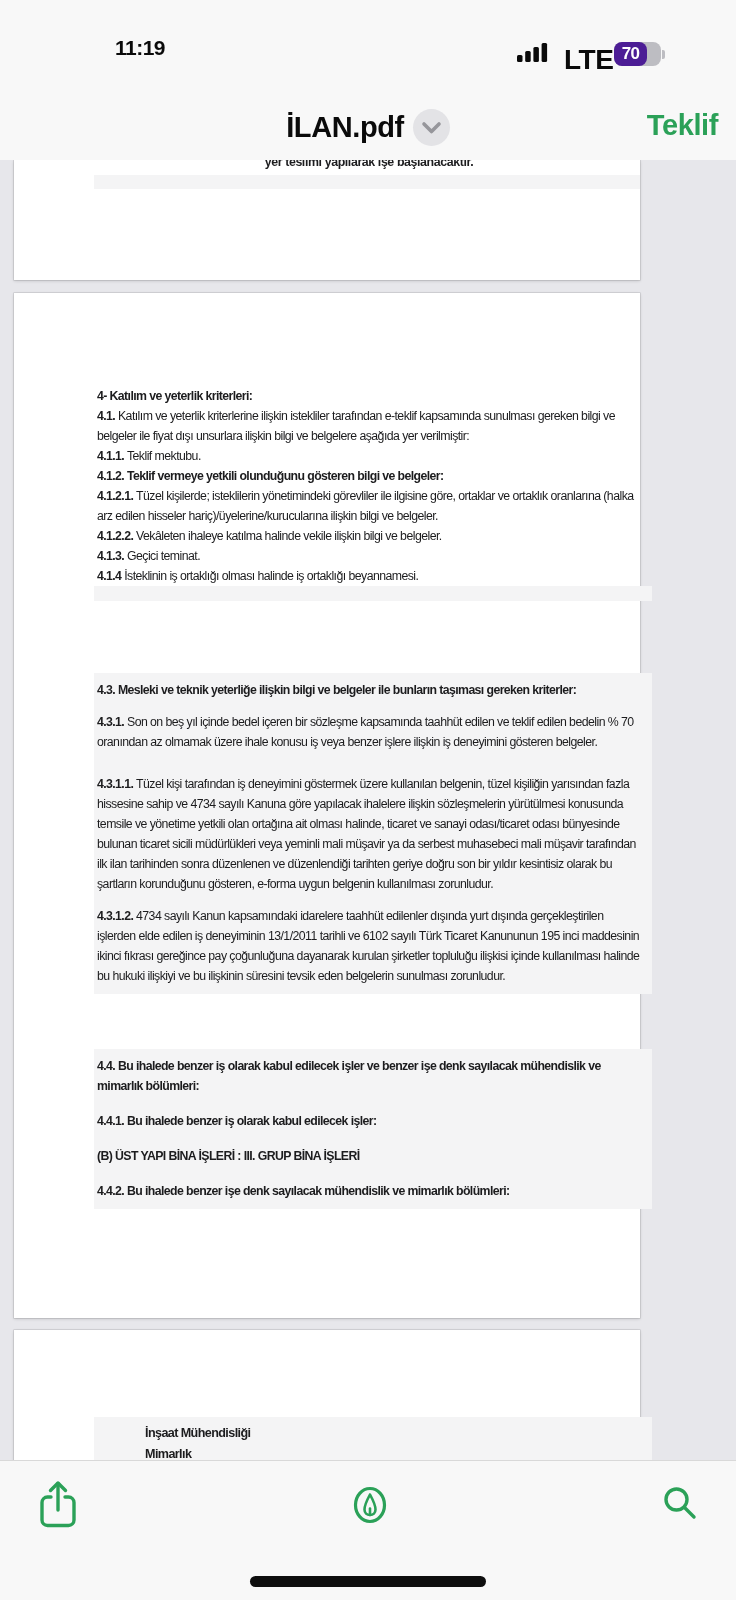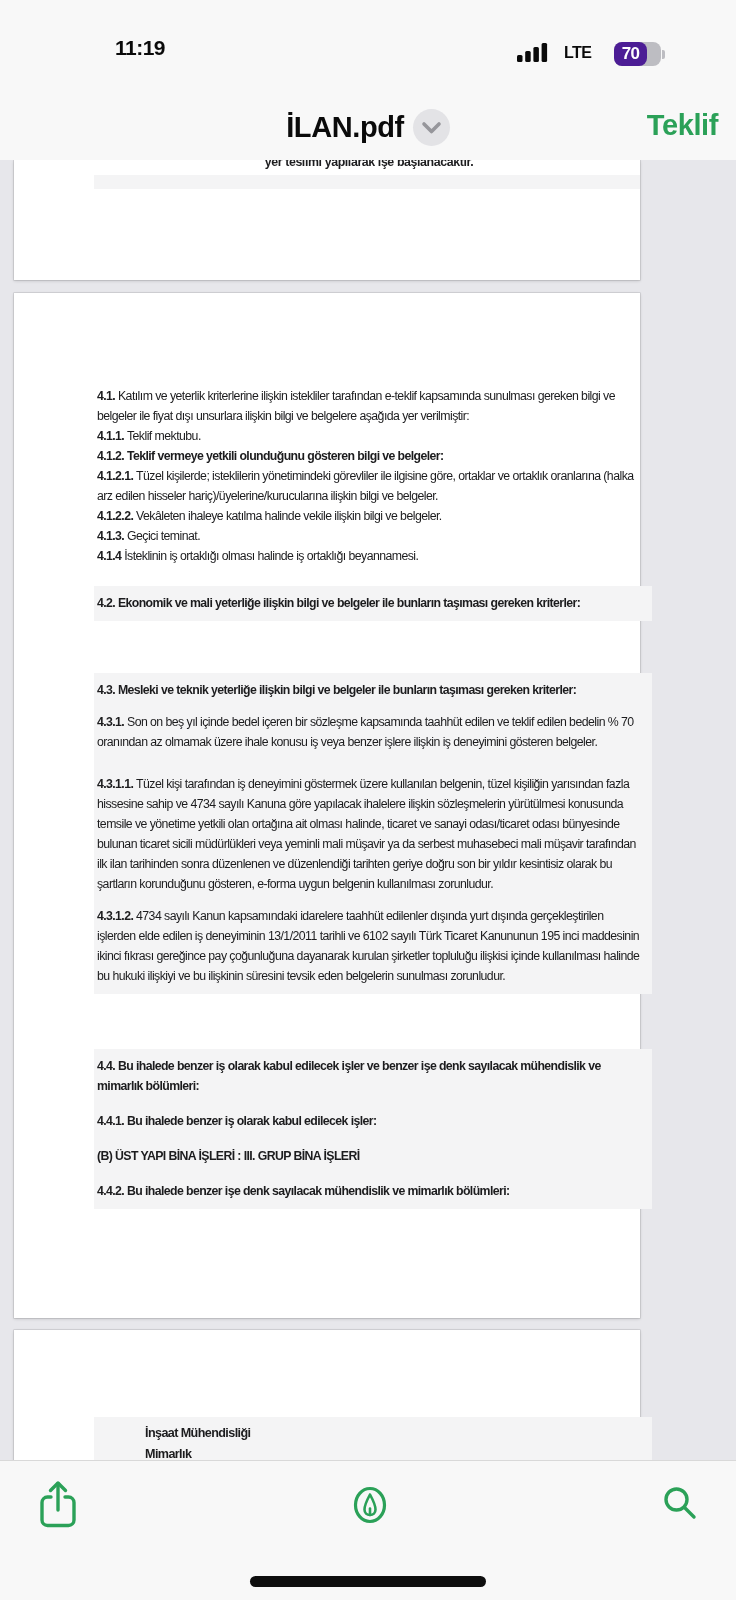--- a/index.html
+++ b/index.html
@@ -55,21 +55,21 @@
   #chrome-top {
     position:absolute; top:0; left:0; width:736px; height:160px;
     background:#f8f8f8; z-index:10;
   }
   #time {
     position:absolute; left:98px; top:36px; width:84px; text-align:center;
     font-weight:bold; font-size:21px; color:#0a0a0a; letter-spacing:-0.5px;
   }
   #signal { position:absolute; left:517px; top:42px; }
   #lte {
-    position:absolute; left:564px; top:44px; font-size:16px;
+    position:absolute; left:564px; top:44px; font-size:28px;
     font-weight:bold; color:#0a0a0a; letter-spacing:-0.5px;
   }
   #battery { position:absolute; left:614px; top:42px; width:47px; height:24px; }
   .batt-body { position:absolute; left:0; top:0; width:47px; height:24px; background:#bdbdc2; border-radius:8px; }
   .batt-fill {
     position:absolute; left:0; top:0; bottom:0; width:33px; background:#4c1d95;
     border-radius:8px; color:#fff; font-weight:bold; font-size:17px;
     display:flex; align-items:center; justify-content:center; letter-spacing:-0.8px;
   }
   .batt-cap { position:absolute; right:-4px; top:7.5px; width:3px; height:9px; background:#bdbdc2; border-radius:0 2px 2px 0; }
@@ -107,30 +107,30 @@
 
 <div id="viewer">
 
   <div class="page" id="page1">
     <p id="p1-line">yer teslimi yapılarak işe başlanacaktır.</p>
     <div id="p1-strip"></div>
   </div>
 
   <div class="page" id="page2">
     <div id="sec-intro">
+        <p class="para bold">4- Katılım ve yeterlik kriterleri:</p>
         <p class="para"><b>4.1. </b>Katılım ve yeterlik kriterlerine ilişkin istekliler tarafından e-teklif kapsamında sunulması gereken bilgi ve belgeler ile fiyat dışı unsurlara ilişkin bilgi ve belgelere aşağıda yer verilmiştir:</p>
         <p class="para"><b>4.1.1. </b>Teklif mektubu.</p>
         <p class="para bold">4.1.2. Teklif vermeye yetkili olunduğunu gösteren bilgi ve belgeler:</p>
         <p class="para"><b>4.1.2.1. </b>Tüzel kişilerde; isteklilerin yönetimindeki görevliler ile ilgisine göre, ortaklar ve ortaklık oranlarına (halka arz edilen hisseler hariç)/üyelerine/kurucularına ilişkin bilgi ve belgeler.</p>
         <p class="para"><b>4.1.2.2. </b>Vekâleten ihaleye katılma halinde vekile ilişkin bilgi ve belgeler.</p>
         <p class="para"><b>4.1.3. </b>Geçici teminat.</p>
         <p class="para"><b>4.1.4 </b>İsteklinin iş ortaklığı olması halinde iş ortaklığı beyannamesi.</p>
       </div>
     <div class="graybox" id="box42">
-        <p class="para bold">4.2. Ekonomik ve mali yeterliğe ilişkin bilgi ve belgeler ile bunların taşıması gereken kriterler:</p>
       </div>
     <div class="graybox" id="box43">
         <p class="para bold">4.3. Mesleki ve teknik yeterliğe ilişkin bilgi ve belgeler ile bunların taşıması gereken kriterler:</p>
         <p class="para"><b>4.3.1. </b>Son on beş yıl içinde bedel içeren bir sözleşme kapsamında taahhüt edilen ve teklif edilen bedelin % 70 oranından az olmamak üzere ihale konusu iş veya benzer işlere ilişkin iş deneyimini gösteren belgeler.</p>
         <p class="para"><b>4.3.1.1. </b>Tüzel kişi tarafından iş deneyimini göstermek üzere kullanılan belgenin, tüzel kişiliğin yarısından fazla hissesine sahip ve 4734 sayılı Kanuna göre yapılacak ihalelere ilişkin sözleşmelerin yürütülmesi konusunda temsile ve yönetime yetkili olan ortağına ait olması halinde, ticaret ve sanayi odası/ticaret odası bünyesinde bulunan ticaret sicili müdürlükleri veya yeminli mali müşavir ya da serbest muhasebeci mali müşavir tarafından ilk ilan tarihinden sonra düzenlenen ve düzenlendiği tarihten geriye doğru son bir yıldır kesintisiz olarak bu şartların korunduğunu gösteren, e-forma uygun belgenin kullanılması zorunludur.</p>
         <p class="para"><b>4.3.1.2. </b>4734 sayılı Kanun kapsamındaki idarelere taahhüt edilenler dışında yurt dışında gerçekleştirilen işlerden elde edilen iş deneyiminin 13/1/2011 tarihli ve 6102 sayılı Türk Ticaret Kanununun 195 inci maddesinin ikinci fıkrası gereğince pay çoğunluğuna dayanarak kurulan şirketler topluluğu ilişkisi içinde kullanılması halinde bu hukuki ilişkiyi ve bu ilişkinin süresini tevsik eden belgelerin sunulması zorunludur.</p>
       </div>
     <div class="graybox" id="box44">
         <p class="para bold">4.4. Bu ihalede benzer iş olarak kabul edilecek işler ve benzer işe denk sayılacak mühendislik ve mimarlık bölümleri:</p>
         <p class="para bold">4.4.1. Bu ihalede benzer iş olarak kabul edilecek işler:</p>

